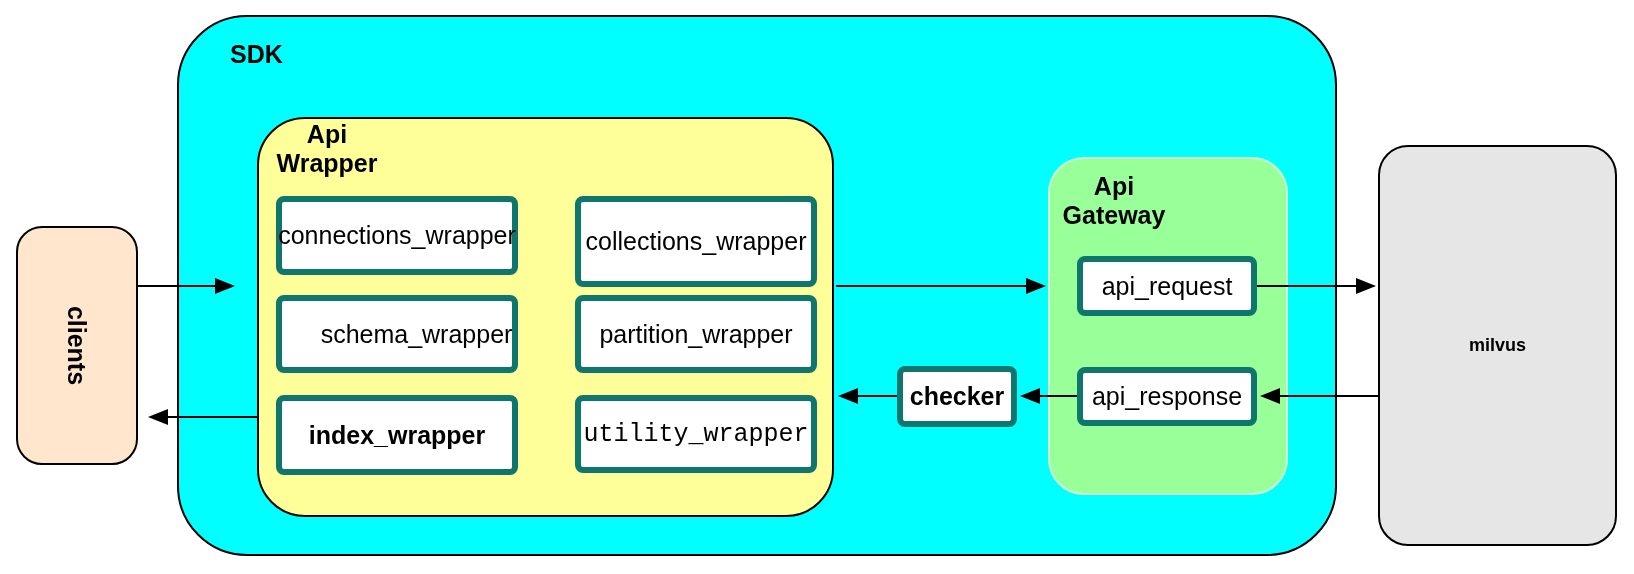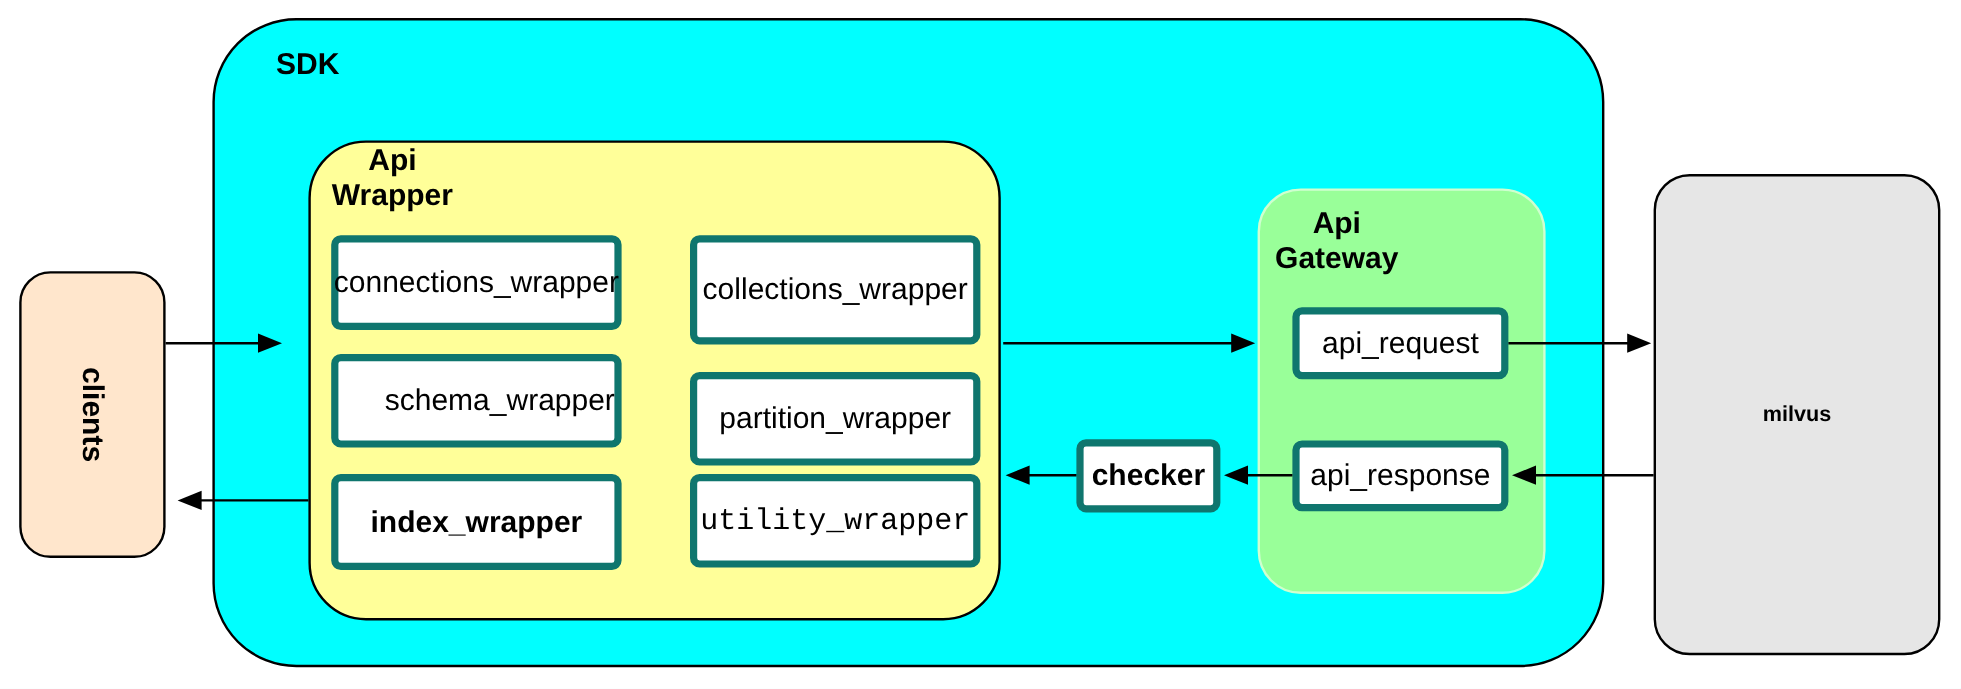--- a/index.html
+++ b/index.html
@@ -54,21 +54,21 @@
   
   .leaf {
     position: absolute;
     background: #ffffff; border: 6px solid #0f766e; border-radius: 8px;
     display: flex; align-items: center; justify-content: center;
     font-size: 25px; white-space: nowrap;
   }
   .b-connections { left: 276px; top: 196px; width: 242px; height: 79px; }
   .b-collections { left: 575px; top: 196px; width: 242px; height: 91px; }
   .b-schema     { left: 276px; top: 295px; width: 242px; height: 78px; padding-left: 39px; }
-  .b-partition  { left: 575px; top: 310px; width: 242px; height: 78px; }
+  .b-partition  { left: 575px; top: 295px; width: 242px; height: 78px; }
   .b-index      { left: 276px; top: 395px; width: 242px; height: 80px; font-weight: bold; }
   .b-utility    { left: 575px; top: 395px; width: 242px; height: 78px; font-family: Liberation Mono, monospace; }
   .b-checker    { left: 897px; top: 366px; width: 120px; height: 61px; font-weight: bold; }
   .b-request    { left: 1077px; top: 256px; width: 180px; height: 60px; }
   .b-response   { left: 1077px; top: 367px; width: 180px; height: 59px; }
 
   svg.arrows {
     position: absolute; left: 0; top: 0;
     width: 1634px; height: 574px;
     pointer-events: none;

